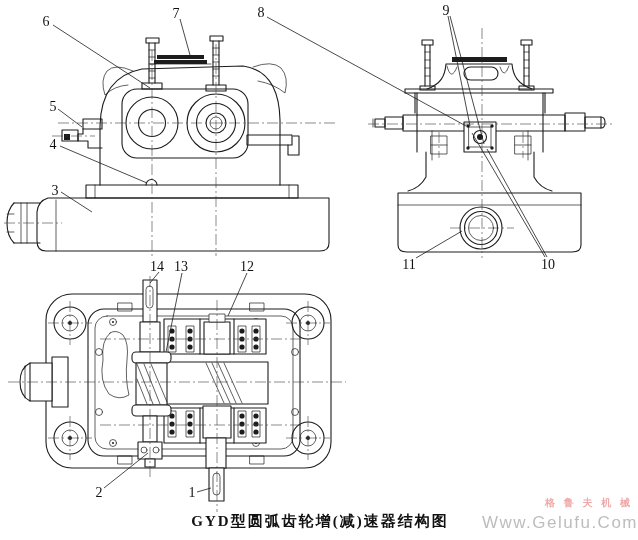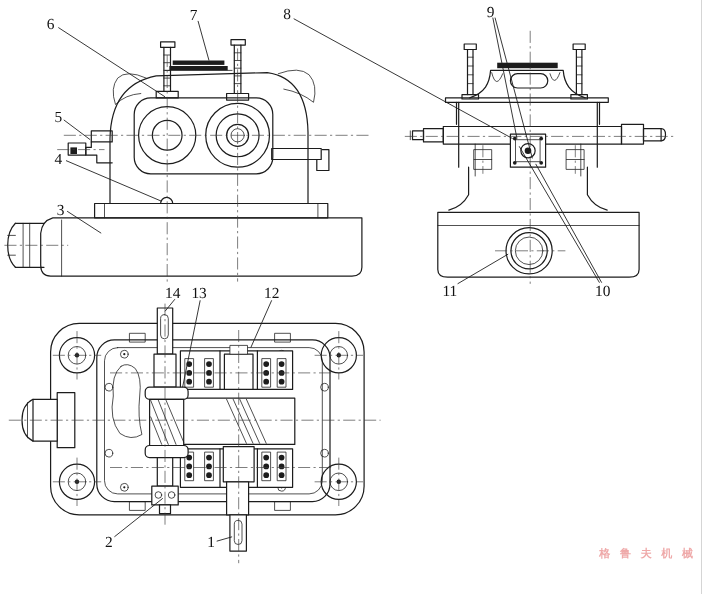--- a/index.html
+++ b/index.html
@@ -339,15 +339,17 @@
     <text class="num" x="157" y="271" text-anchor="middle">14</text>
     <text class="num" x="181" y="271" text-anchor="middle">13</text>
     <text class="num" x="247" y="271" text-anchor="middle">12</text>
     <text class="num" x="409" y="269" text-anchor="middle">11</text>
     <text class="num" x="548" y="269" text-anchor="middle">10</text>
     <text class="num" x="99" y="497" text-anchor="middle">2</text>
     <text class="num" x="192" y="497" text-anchor="middle">1</text>
   </g>
 </svg>
 
+  <div class="caption">GYD型圆弧齿轮增(减)速器结构图</div>
 
   <div class="wm-brand">格 鲁 夫 机 械</div>
+  <div class="wm-url">Www.Gelufu.Com</div>
 </div>
 
 </body></html>

